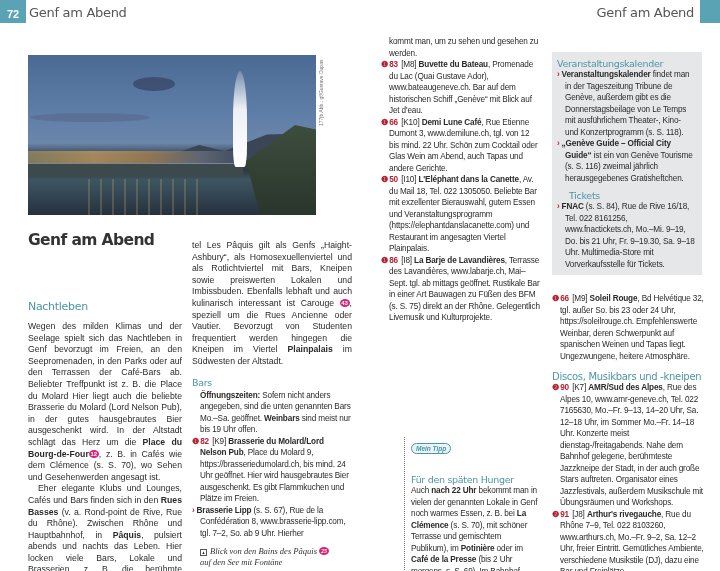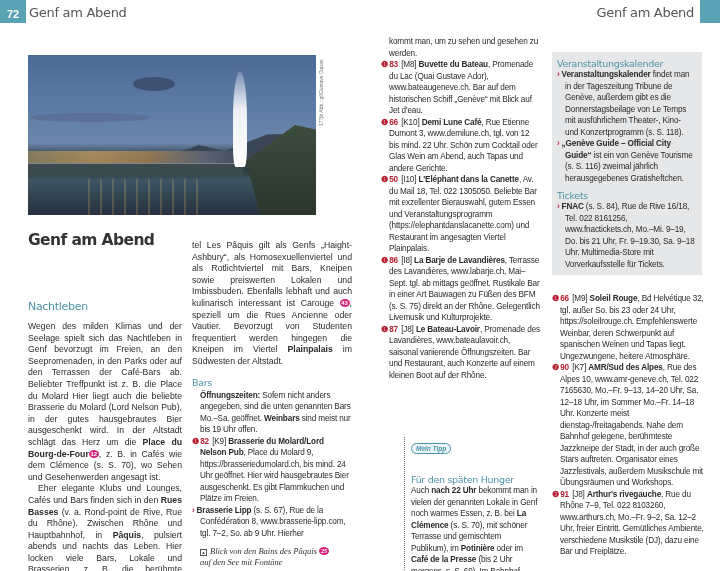--- a/index.html
+++ b/index.html
@@ -92,34 +92,34 @@
   <span>auf den See mit Fontäne</span>
 </div>
 
 <div class="col" style="left:381px; top:36px; width:160px;">
   <div class="cond" style="padding-left:8px;">kommt man, um zu sehen und gesehen zu werden.</div>
 
   <div class="cond entry"><span class="pin">❶</span><span class="pin">83</span> <span>[M8]</span> <b>Buvette du Bateau</b><span>, Promenade du Lac (Quai Gustave Ador), www.bateaugeneve.ch. Bar auf dem historischen Schiff „Genève“ mit Blick auf Jet d'eau.</span></div>
   <div class="cond entry"><span class="pin">❶</span><span class="pin">66</span> <span>[K10]</span> <b>Demi Lune Café</b><span>, Rue Etienne Dumont 3, www.demilune.ch, tgl. von 12 bis mind. 22 Uhr. Schön zum Cocktail oder Glas Wein am Abend, auch Tapas und andere Gerichte.</span></div>
   <div class="cond entry"><span class="pin">❶</span><span class="pin">50</span> <span>[I10]</span> <b>L'Eléphant dans la Canette</b><span>, Av. du Mail 18, Tel. 022 1305050. Beliebte Bar mit exzellenter Bierauswahl, gutem Essen und Veranstaltungsprogramm (https://elephantdanslacanette.com) und Restaurant im angesagten Viertel Plainpalais.</span></div>
   <div class="cond entry"><span class="pin">❶</span><span class="pin">86</span> <span>[I8]</span> <b>La Barje de Lavandières</b><span>, Terrasse des Lavandières, www.labarje.ch, Mai–Sept. tgl. ab mittags geöffnet. Rustikale Bar in einer Art Bauwagen zu Füßen des BFM (s. S. 75) direkt an der Rhône. Gelegentlich Livemusik und Kulturprojekte.</span></div>
-  <div class="cond entry"><span class="pin">❶</span><span class="pin">87</span> <span>[J8]</span> <b>Le Bateau-Lavoir</b><span>, Promenade des Lavandières, www.bateaulavoir.ch, saisonal variierende Öffnungszeiten. Bar und Restaurant, auch Konzerte auf einem kleinen Boot auf der Rhône.</span></div>
 </div>
 
 <div class="tip-box">
   <div class="tip-badge">Mein Tipp</div>
   <div class="sub-head" style="font-size:9.5px; margin-top:19px;">Für den späten Hunger</div>
   <div class="cond"><span>Auch </span><b>nach 22 Uhr</b><span> bekommt man in vielen der genannten Lokale in Genf noch warmes Essen, z. B. bei </span><b>La Clémence</b><span> (s. S. 70), mit schöner Terrasse und gemischtem Publikum), im </span><b>Potinière</b><span> oder im </span><b>Café de la Presse</b><span> (bis 2 Uhr morgens, s. S. 69). Im Bahnhof (Gare de Cornavin [J7]) ist rund um die Uhr der „aperto 24“-Laden geöffnet.</span></div>
 </div>
 
 <div class="infobox">
   <div class="sub-head" style="font-size:9.5px;">Veranstaltungskalender</div>
   <div class="cond entry"><span class="arrow">›</span><b>Veranstaltungskalender</b><span> findet man in der Tageszeitung Tribune de Genève, außerdem gibt es die Donnerstagsbeilage von Le Temps mit ausführlichem Theater-, Kino- und Konzertprogramm (s. S. 118).</span></div>
   <div class="cond entry"><span class="arrow">›</span><b>„Genève Guide – Official City Guide“</b><span> ist ein von Genève Tourisme (s. S. 116) zweimal jährlich herausgegebenes Gratisheftchen.</span></div>
-  <div class="sub-head" style="font-size:9.5px; margin-top:6px;">Tickets</div>
+  <div class="sub-head" style="font-size:9.5px; margin-top:6px;margin-left:12px;">Tickets</div>
   <div class="cond entry"><span class="arrow">›</span><b>FNAC</b><span> (s. S. 84), Rue de Rive 16/18, Tel. 022 8161256, www.fnactickets.ch, Mo.–Mi. 9–19, Do. bis 21 Uhr, Fr. 9–19.30, Sa. 9–18 Uhr. Multimedia-Store mit Vorverkaufsstelle für Tickets.</span></div>
 </div>
 
 <div class="col" style="left:552px; top:293px; width:152px;">
   <div class="cond entry"><span class="pin">❶</span><span class="pin">66</span> <span>[M9]</span> <b>Soleil Rouge</b><span>, Bd Helvétique 32, tgl. außer So. bis 23 oder 24 Uhr, https://soleilrouge.ch. Empfehlenswerte Weinbar, deren Schwerpunkt auf spanischen Weinen und Tapas liegt. Ungezwungene, heitere Atmosphäre.</span></div>
+  <div class="sub-head" style="font-size:10px; margin-top:9px;">Discos, Musikbars und -kneipen</div>
   <div class="cond entry"><span class="pin">❷</span><span class="pin">90</span> <span>[K7]</span> <b>AMR/Sud des Alpes</b><span>, Rue des Alpes 10, www.amr-geneve.ch, Tel. 022 7165630, Mo.–Fr. 9–13, 14–20 Uhr, Sa. 12–18 Uhr, im Sommer Mo.–Fr. 14–18 Uhr. Konzerte meist dienstag-/freitagabends. Nahe dem Bahnhof gelegene, berühmteste Jazzkneipe der Stadt, in der auch große Stars auftreten. Organisator eines Jazzfestivals, außerdem Musikschule mit Übungsräumen und Workshops.</span></div>
   <div class="cond entry"><span class="pin">❷</span><span class="pin">91</span> <span>[J8]</span> <b>Arthur's rivegauche</b><span>, Rue du Rhône 7–9, Tel. 022 8103260, www.arthurs.ch, Mo.–Fr. 9–2, Sa. 12–2 Uhr, freier Eintritt. Gemütliches Ambiente, verschiedene Musikstile (DJ), dazu eine Bar und Freiplätze.</span></div>
 </div>
 
 </body></html>

